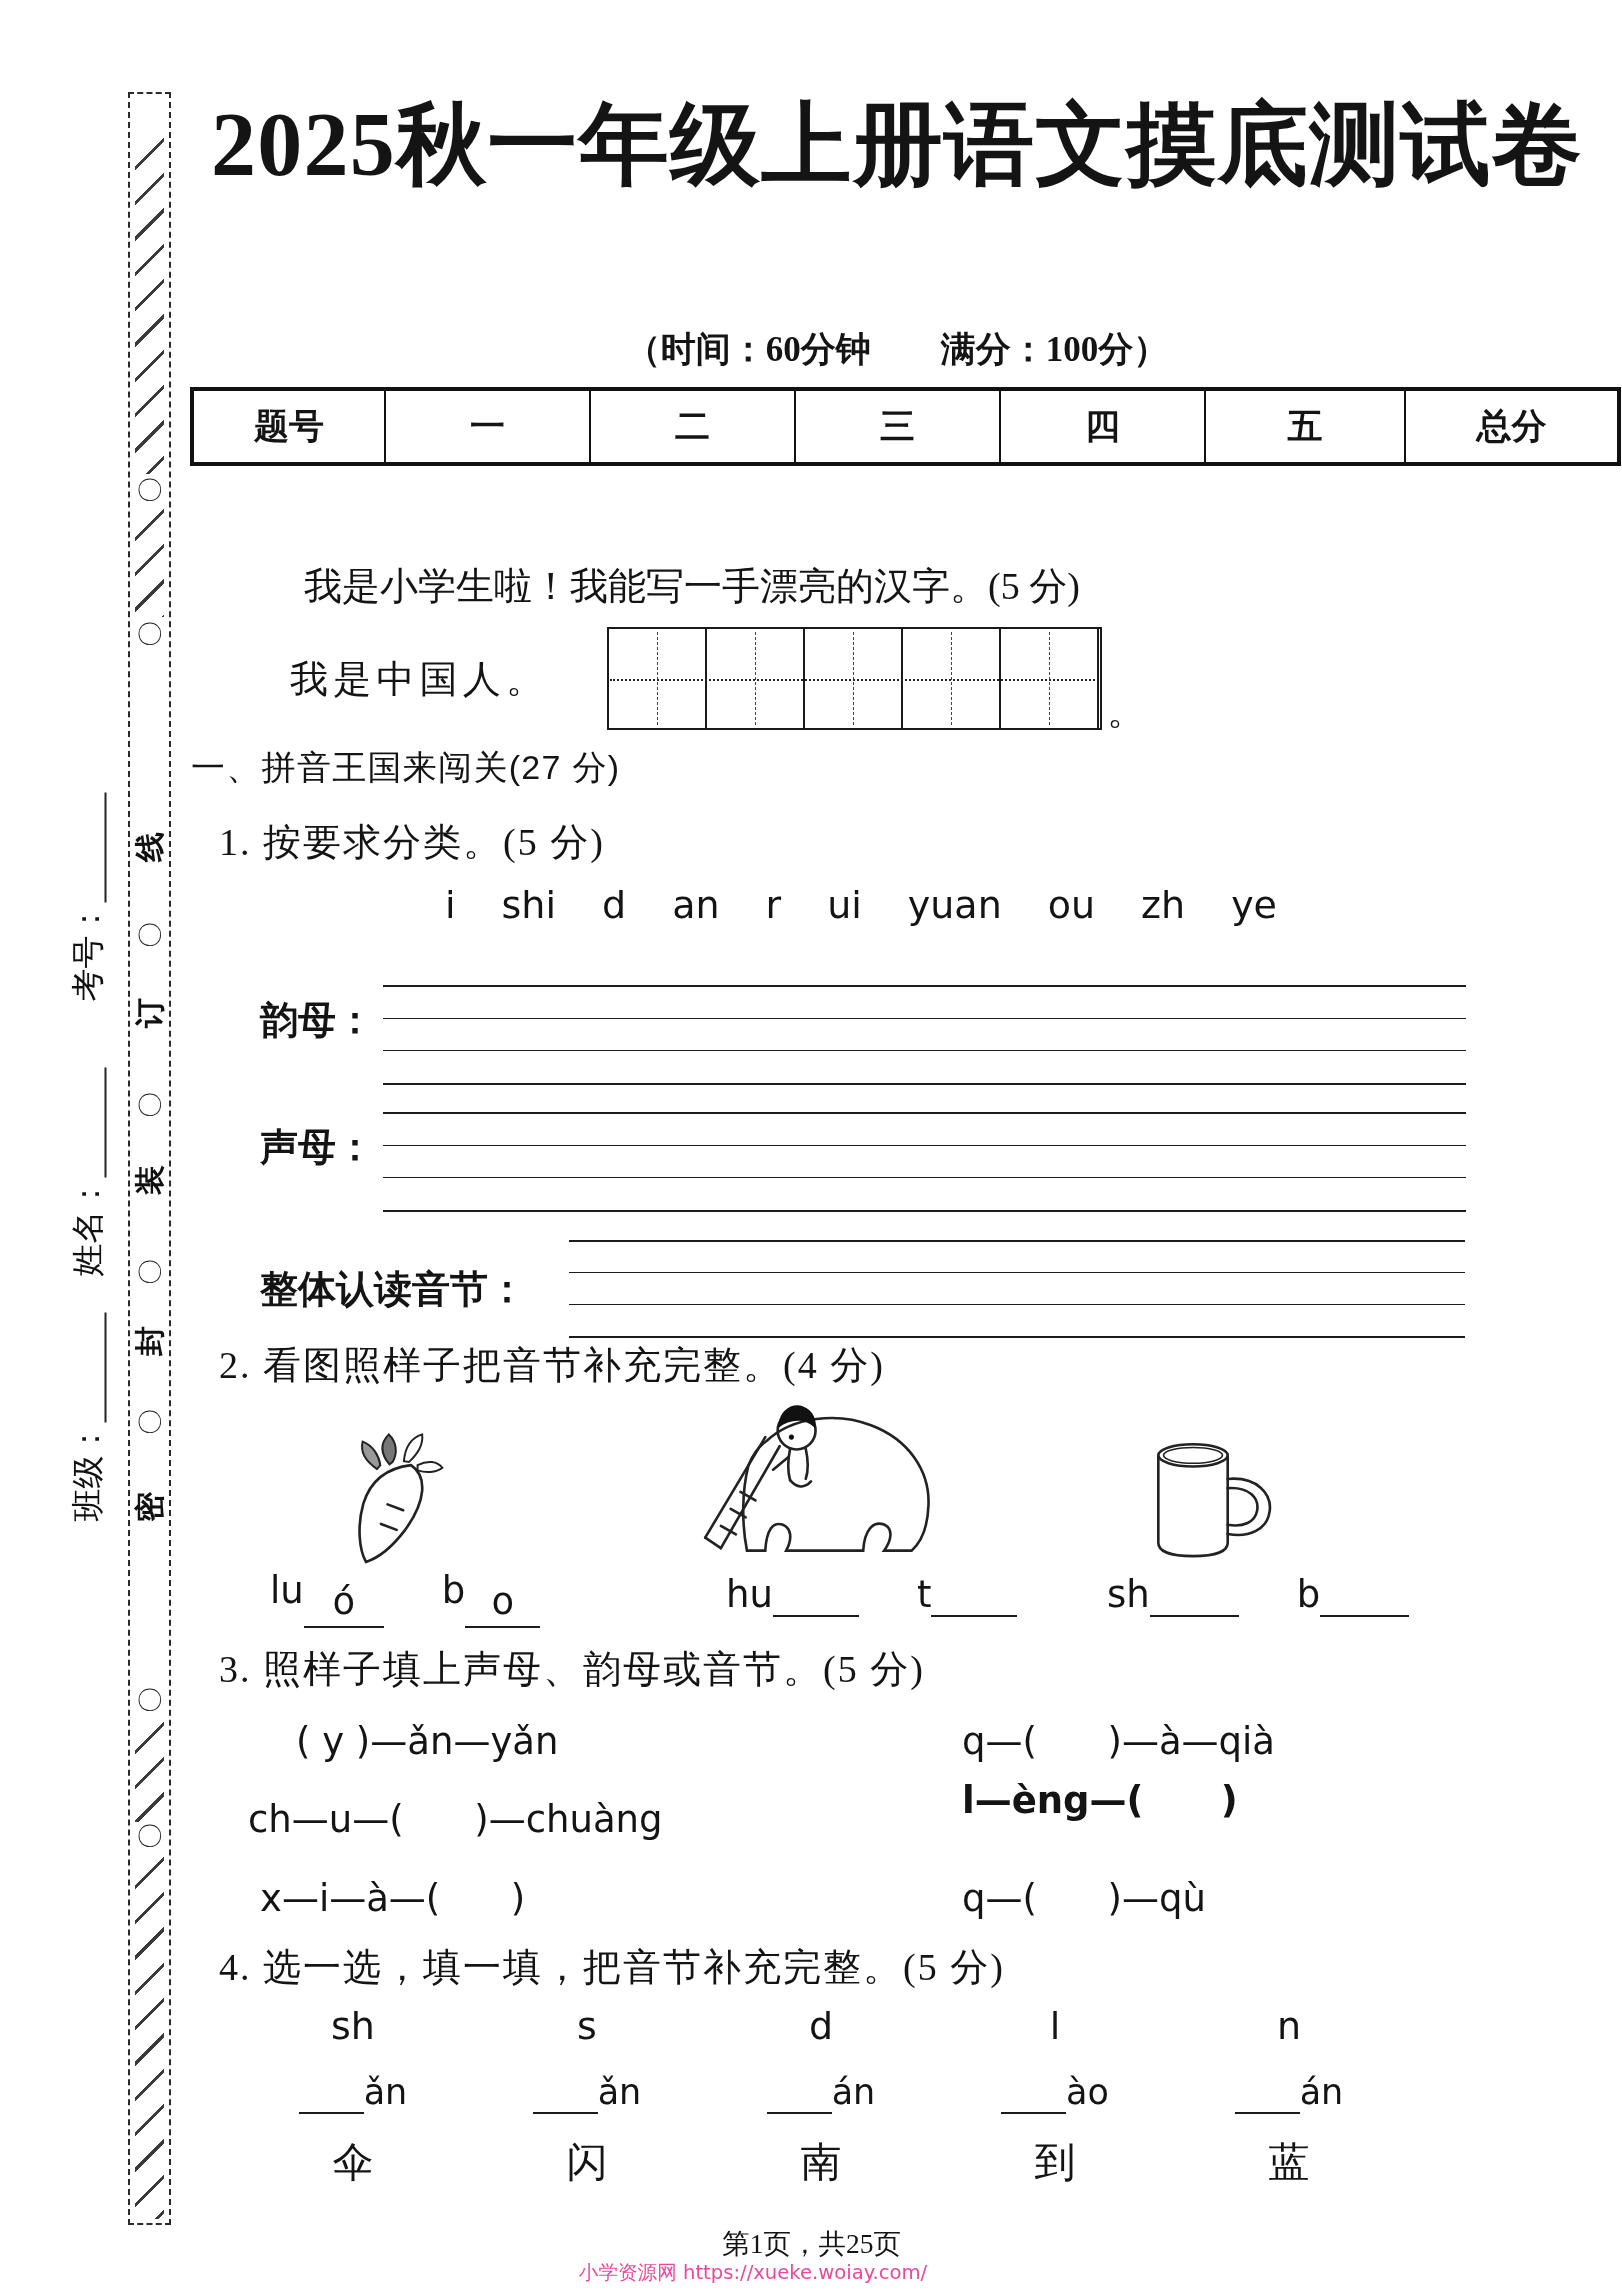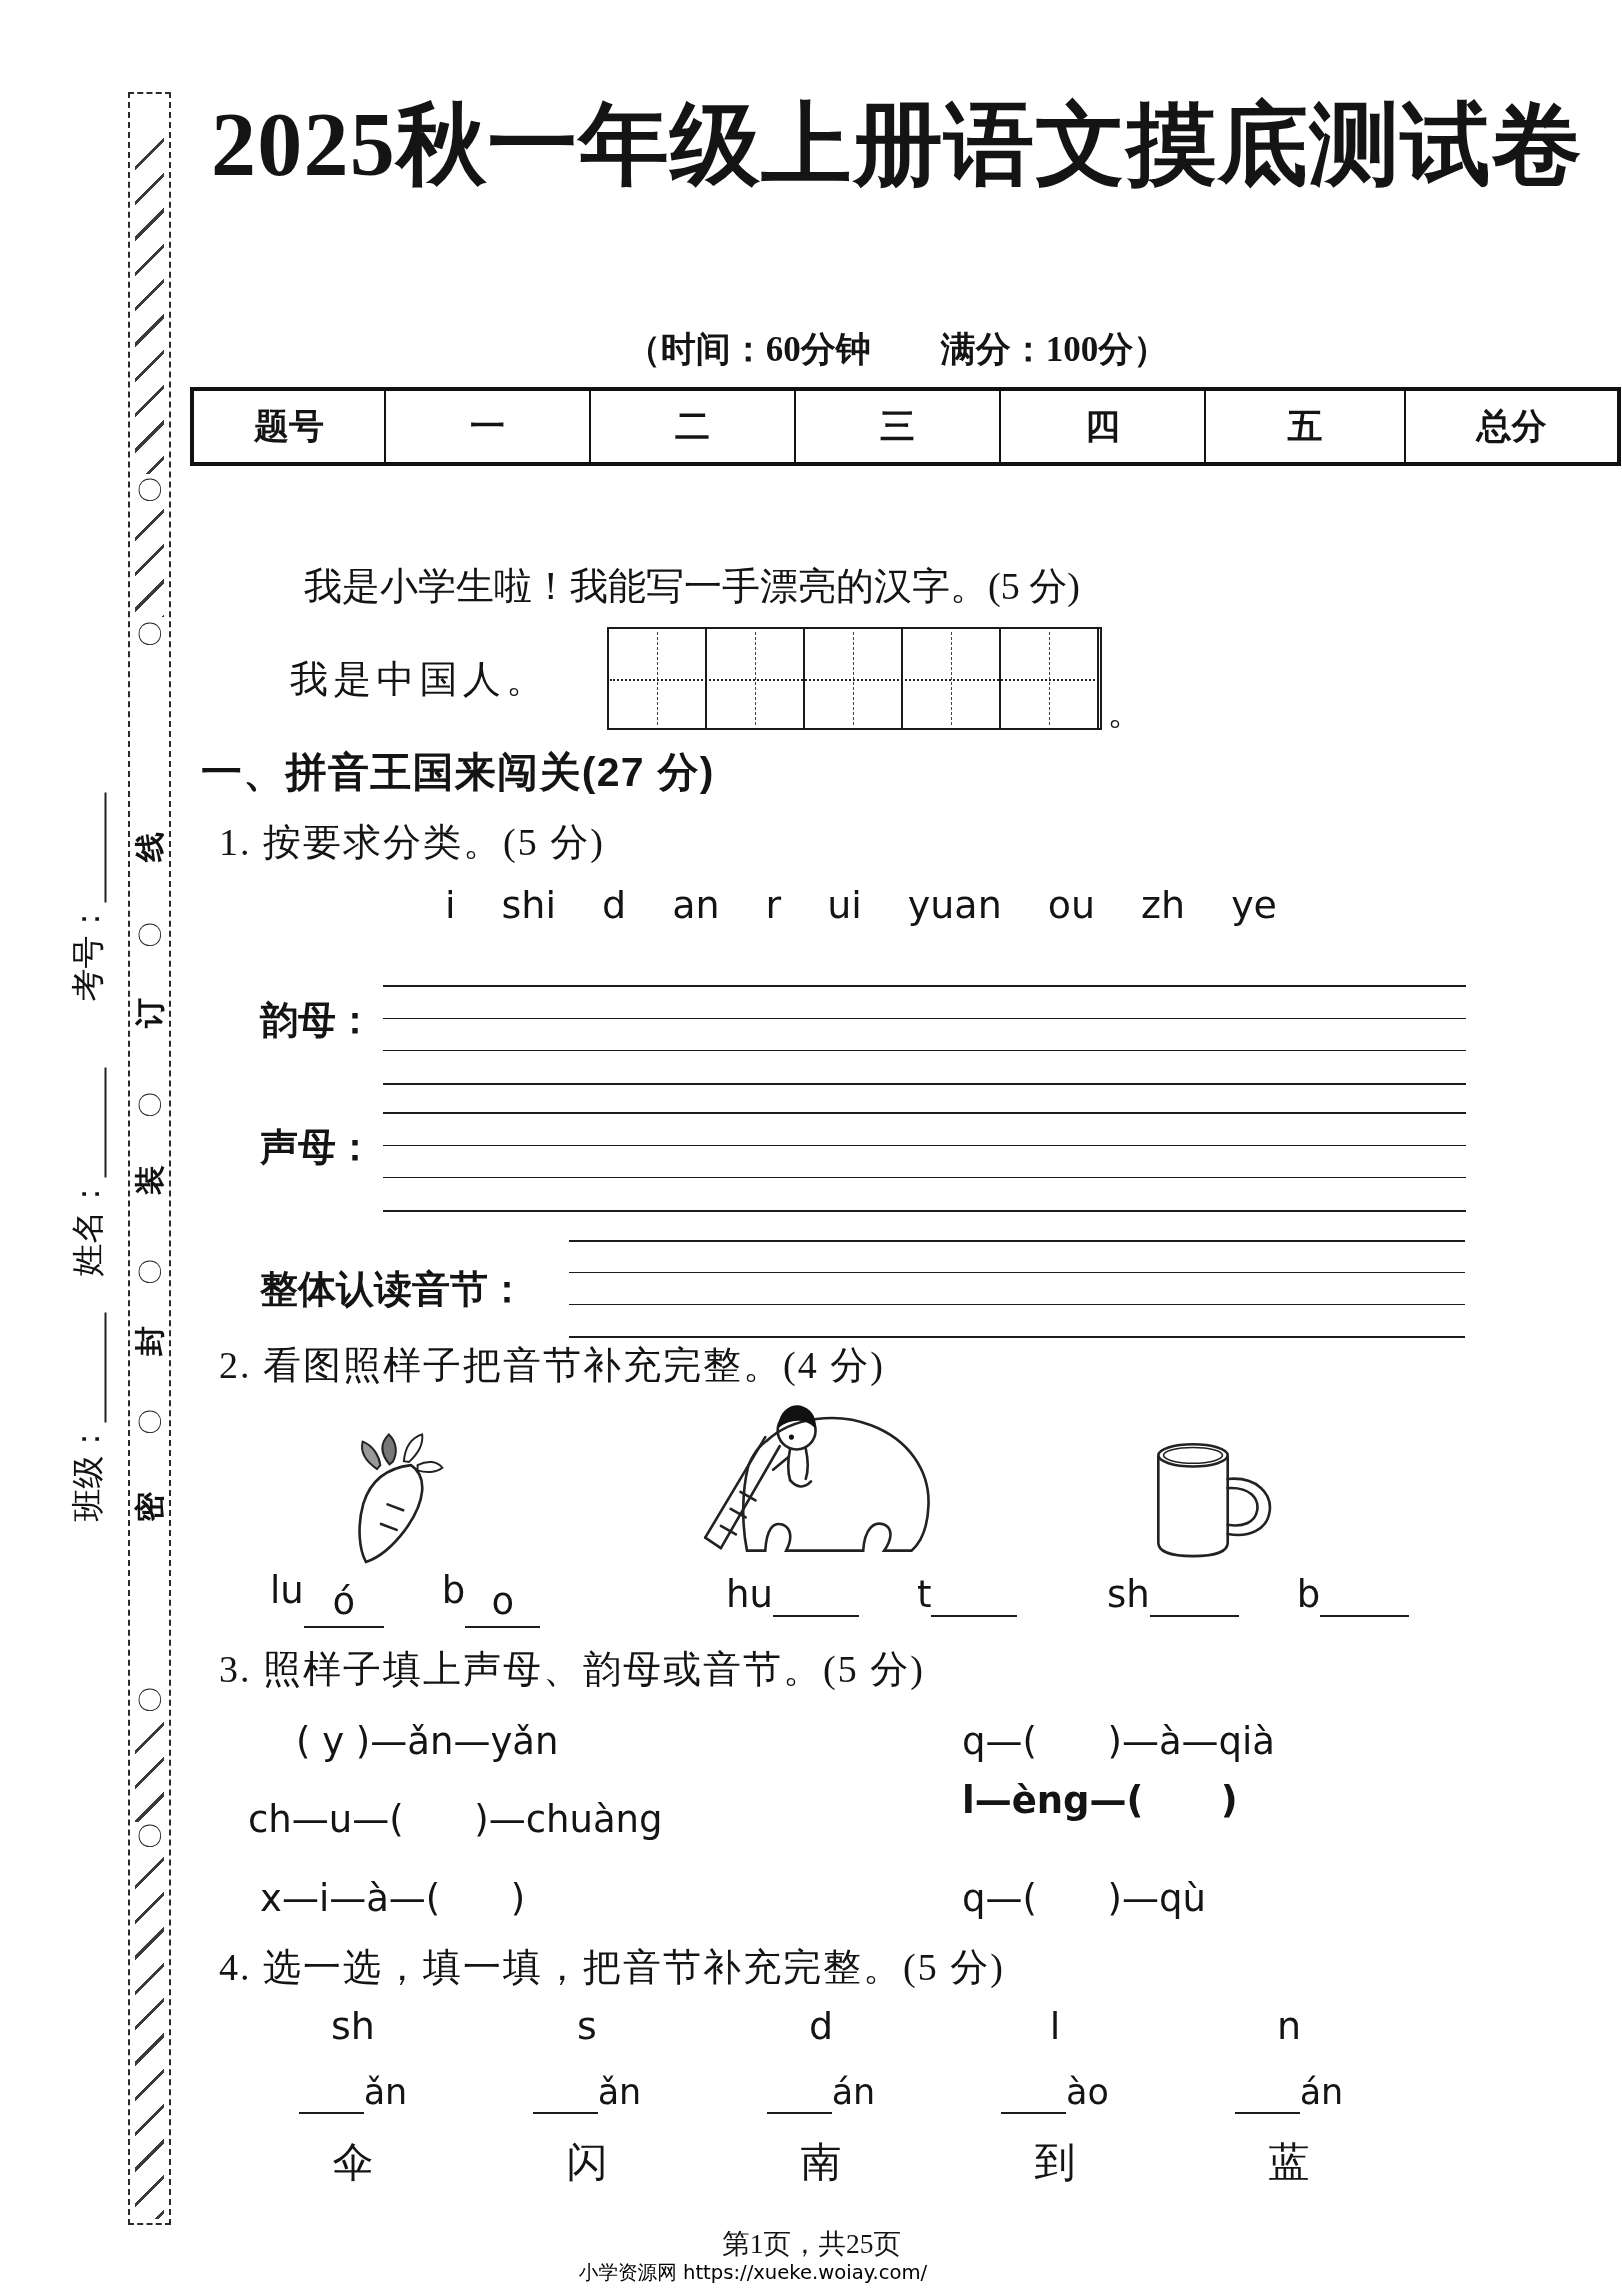--- a/index.html
+++ b/index.html
@@ -38,21 +38,21 @@
   .intro-line{position:absolute;top:561px;left:304px;font-size:38px;}
   .intro-sentence{position:absolute;top:654px;left:290px;font-size:38px;letter-spacing:5.2px;}
   .write-grid{position:absolute;left:607px;top:627px;width:491px;height:99px;
     border:2.6px solid #1a1a1a;display:flex;box-sizing:content-box;}
   .write-cell{position:relative;width:98px;border-right:2px solid #1a1a1a;box-sizing:border-box;}
   .write-cell:last-child{border-right:none;}
   .write-cell:before{content:"";position:absolute;left:50%;top:3%;bottom:3%;border-left:1.3px dashed #444;}
   .grid-midline{position:absolute;left:1.3px;right:1.3px;top:50%;border-top:2.6px dotted #222;}
   .grid-period{position:absolute;left:1107px;top:686px;font-size:38px;}
   
-  .sec-heading{position:absolute;top:745px;left:201px;font-size:41px;font-weight:700;
+  .sec-heading{position:absolute;top:745px;left:191px;font-size:34px;font-weight:400;
     font-family:"Liberation Sans","DejaVu Sans",sans-serif;letter-spacing:1.3px;}
   .q-text{position:absolute;font-size:38px;letter-spacing:2px;}
   .pinyin{font-family:"DejaVu Sans","Liberation Sans",sans-serif;}
   .syllable-row{position:absolute;top:883px;left:445px;display:flex;column-gap:46px;
     font-size:38px;}
   .staff{position:absolute;}
   .staff-line{position:absolute;left:0;right:0;border-top:2px solid #1c1c1c;}
   .staff-label{position:absolute;font-size:38px;font-weight:800;
     font-family:"Liberation Sans","DejaVu Sans",sans-serif;}
   .q2-group{position:absolute;top:1569px;white-space:nowrap;font-size:37px;}
@@ -60,21 +60,21 @@
     vertical-align:-10.5px;height:48px;box-sizing:border-box;}
   .gap-lg{display:inline-block;width:58px;}
   
   .q3-item{position:absolute;font-size:37px;white-space:pre;}
   
   .q4-row{position:absolute;left:236px;width:1171px;display:flex;}
   .q4-cell{width:234px;text-align:center;}
   
   .footer-page{position:absolute;top:2226px;left:0;width:1623px;text-align:center;font-size:27.5px;}
   .footer-src{position:absolute;top:2259px;left:0;width:1506px;text-align:center;font-size:19.6px;
-    color:#000000;font-family:"DejaVu Sans","Liberation Sans",sans-serif;}
+    color:#ec4899;font-family:"DejaVu Sans","Liberation Sans",sans-serif;}
   svg{display:block;}
 </style>
 </head>
 <body>
 
 <div class="page">
 
   <div class="side-field" style="left:-50px;top:845px;">
     <span>考号：</span><span class="fill-line"></span>
   </div>

